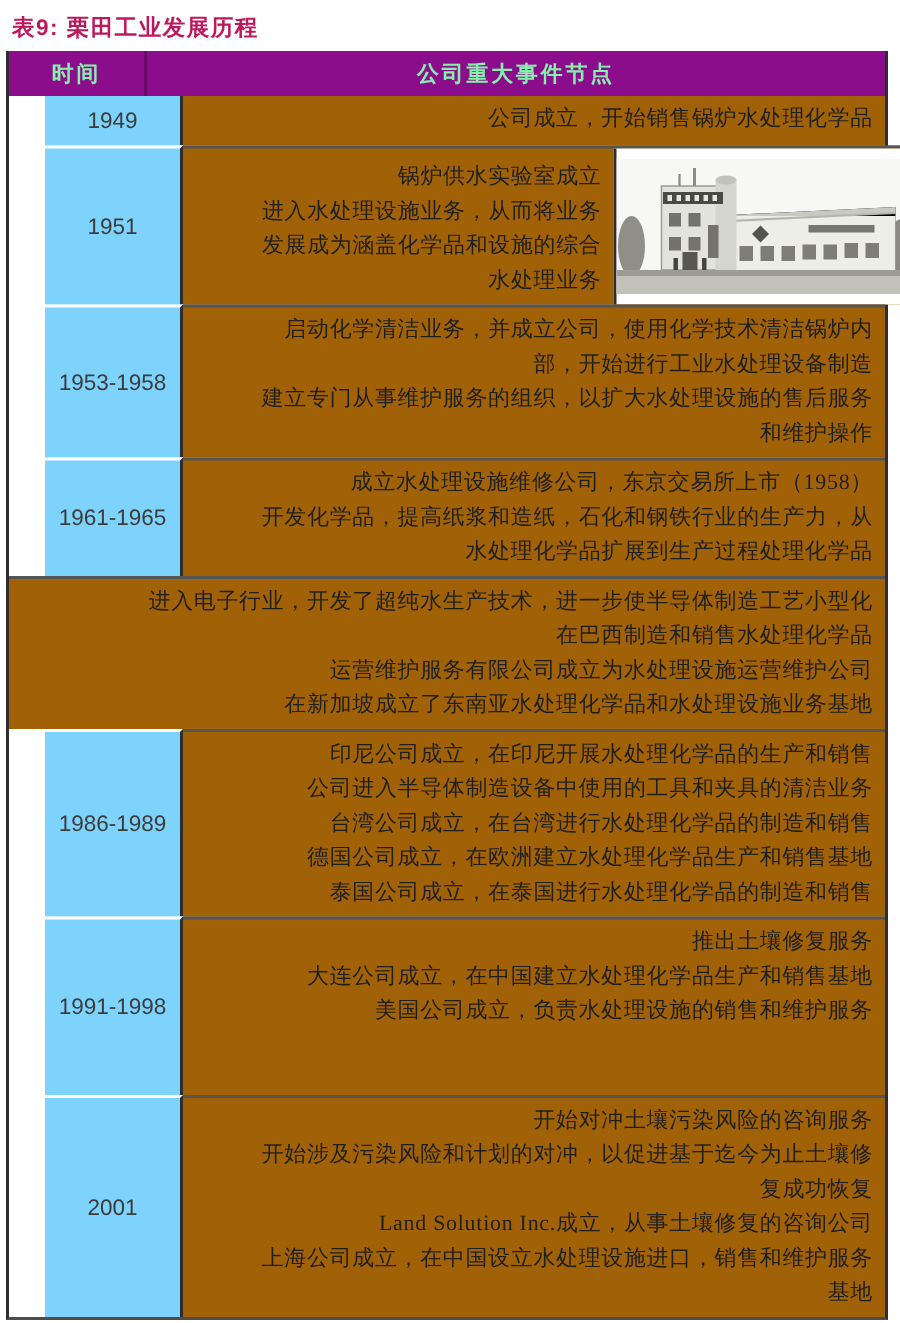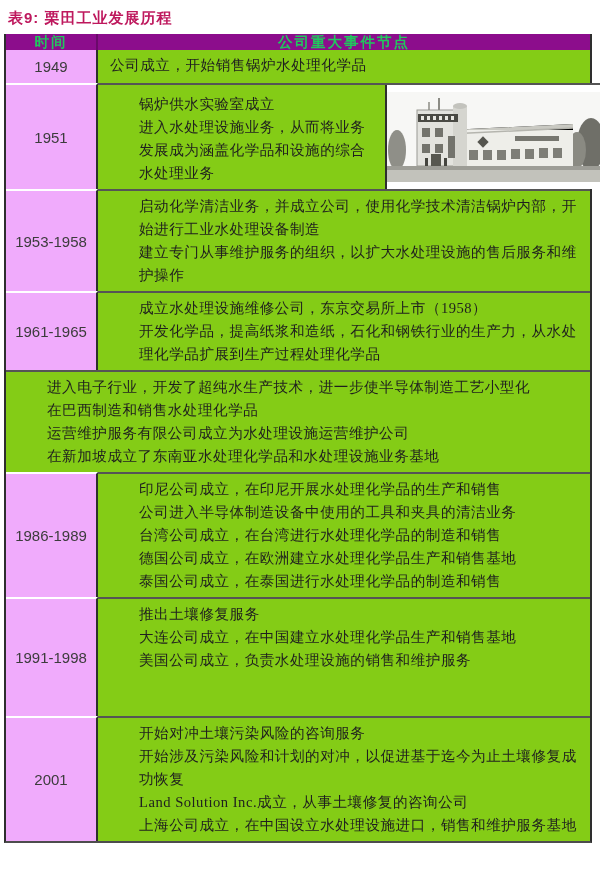--- a/index.html
+++ b/index.html
@@ -17,41 +17,41 @@
     padding: 3px 0 6px 4px; letter-spacing: 1px;
   }
 
   .htable {
     width: 588px;
     border-left: 2px solid #2e2e2e;
     border-right: 2px solid #2e2e2e;
     border-bottom: 2px solid #4d4d4d;
   }
 
-  .thead { display: flex; background: #8C0D8C; color: #22c55e; height: 16px; }
+  .thead { display: flex; background: #8C0D8C; color: #86efac; height: 30px; }
   .th {
     font-family: "Liberation Sans", "DejaVu Sans", sans-serif;
     font-weight: bold; font-size: 14.5px; letter-spacing: 2px;
     display: flex; align-items: center; justify-content: center;
   }
   .th.time-col { width: 92px; border-right: 2px solid #6a0a6a; }
   .th.event-col { flex: 1; }
 
   .row { display: flex; width: 100%; }
   .period {
     width: 92px; flex: 0 0 92px;
-    background: #f0abfc;
+    background: #7dd3fc;
     border-right: 2px solid #2e2e2e;
     display: flex; align-items: center; justify-content: center;
     font-family: "Liberation Sans", "DejaVu Sans", sans-serif;
-    font-size: 15px; color: #3c3c3c;
+    font-size: 15px; color: #3c3c3c; margin-left: 24px;
   }
   .row + .row .period { border-top: 2px solid #ffffff; }
   .cell {
-    flex: 1; background: #84cc16; display: flex;
+    flex: 1; background: #a16207; display: flex; text-align: right;
   }
   .row + .row .cell { border-top: 2px solid #555555; padding-left: 29px; }
   .events { flex: 1; padding: 4px 8px 4px 12px; }
   .event {
     font-size: 14.6px; line-height: 23px; color: #1f1f1f;
     letter-spacing: 0.5px;
   }
   .photo-cell {
     border-left: 2px solid #2e2e2e;
     display: flex; align-items: center; justify-content: center;

